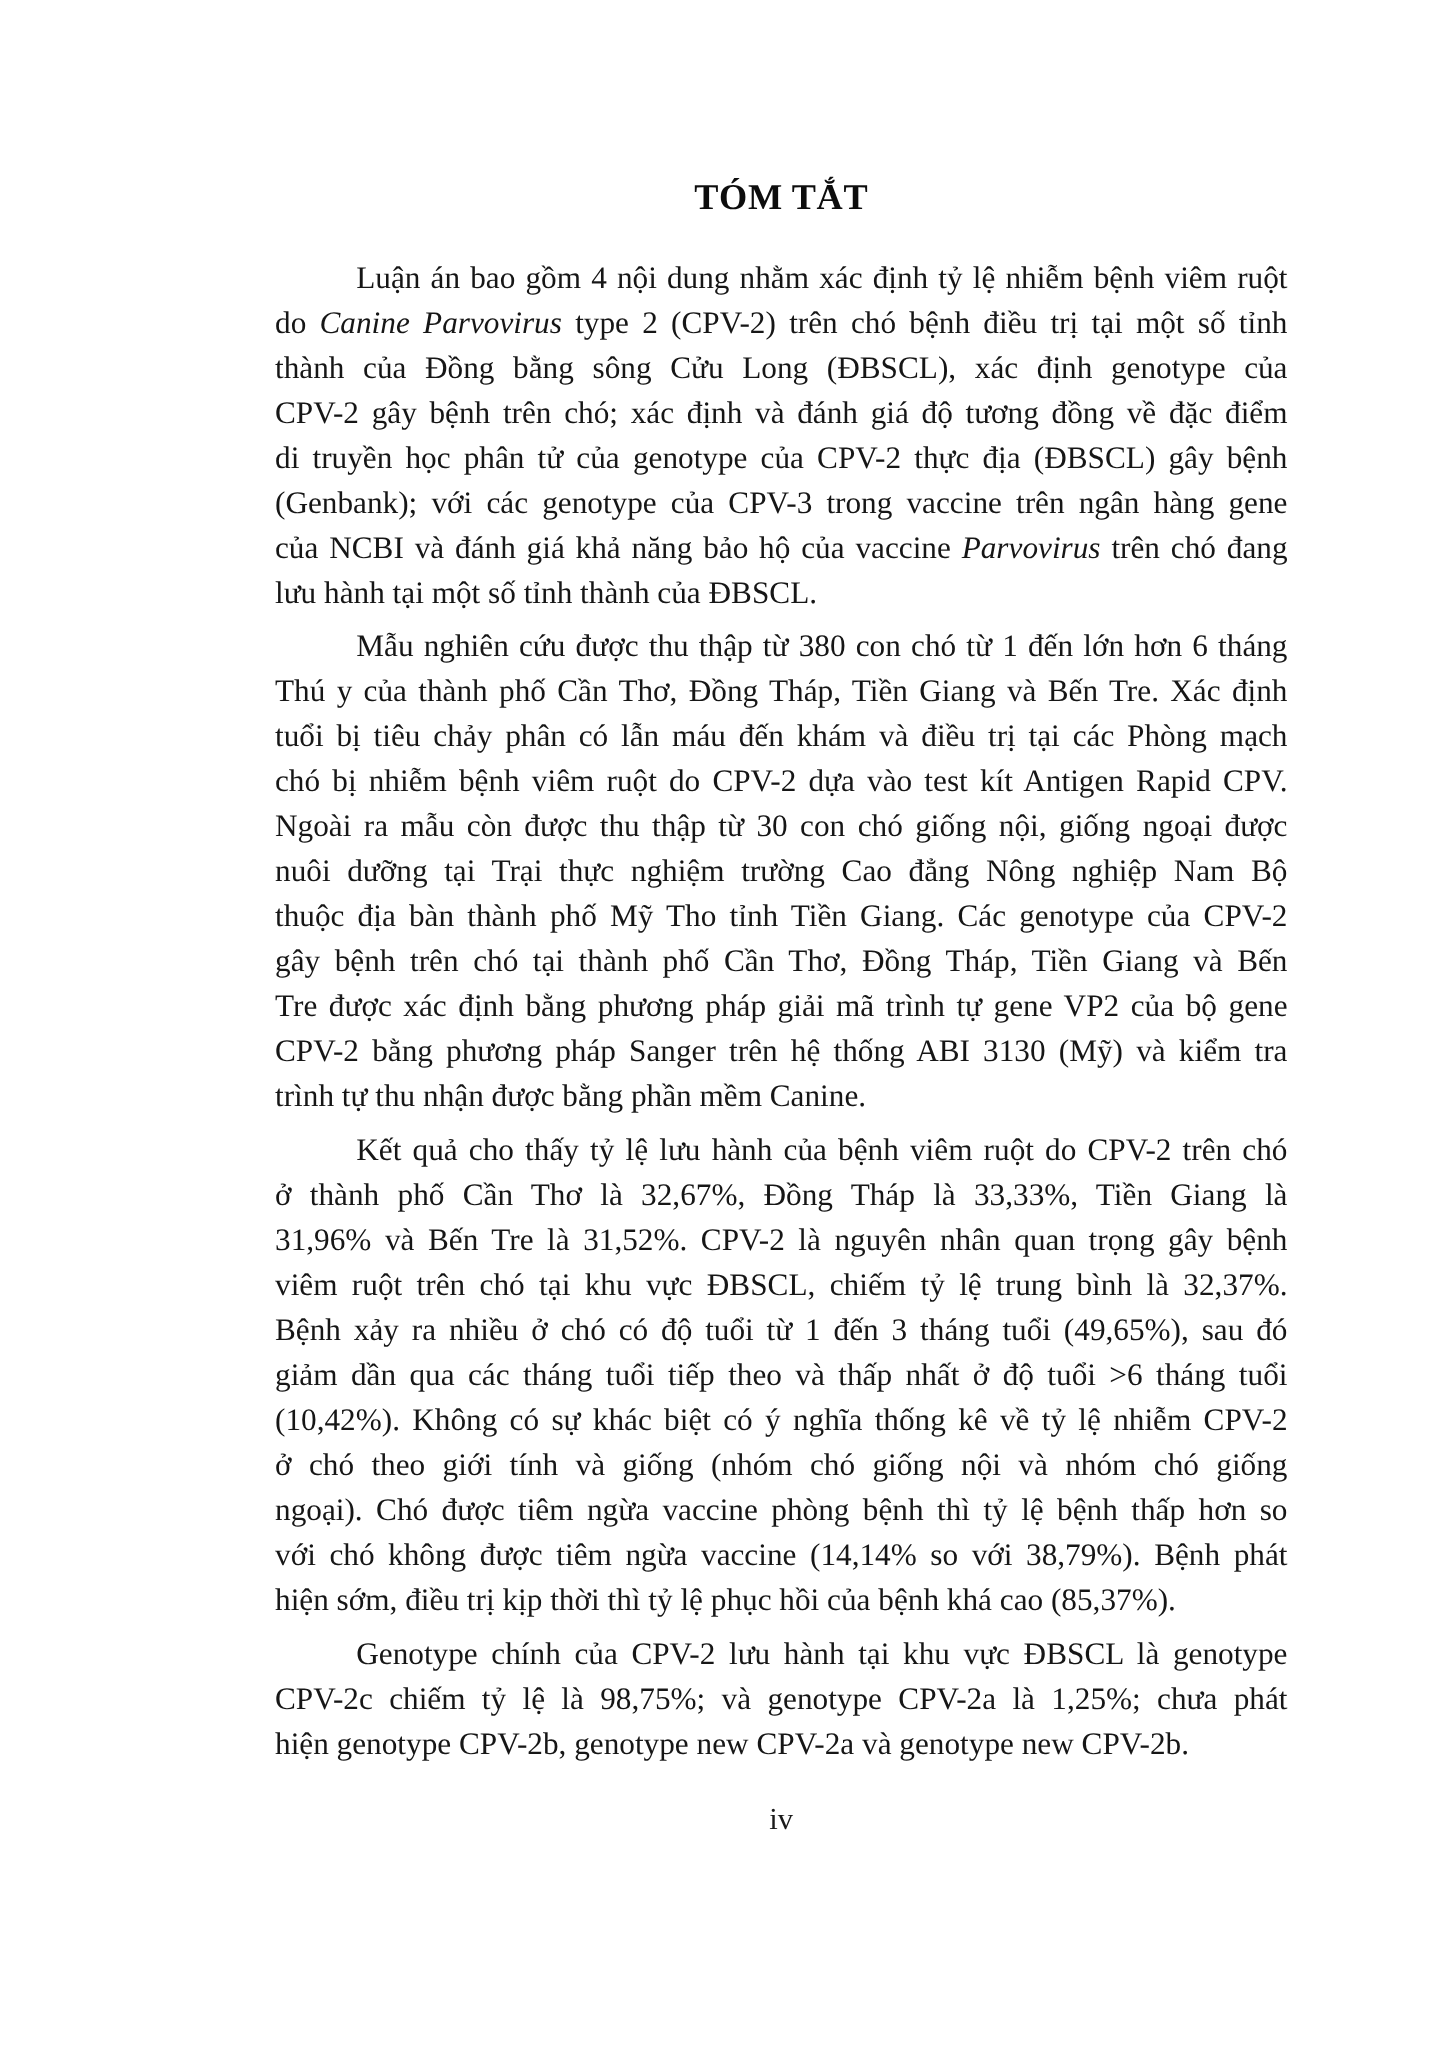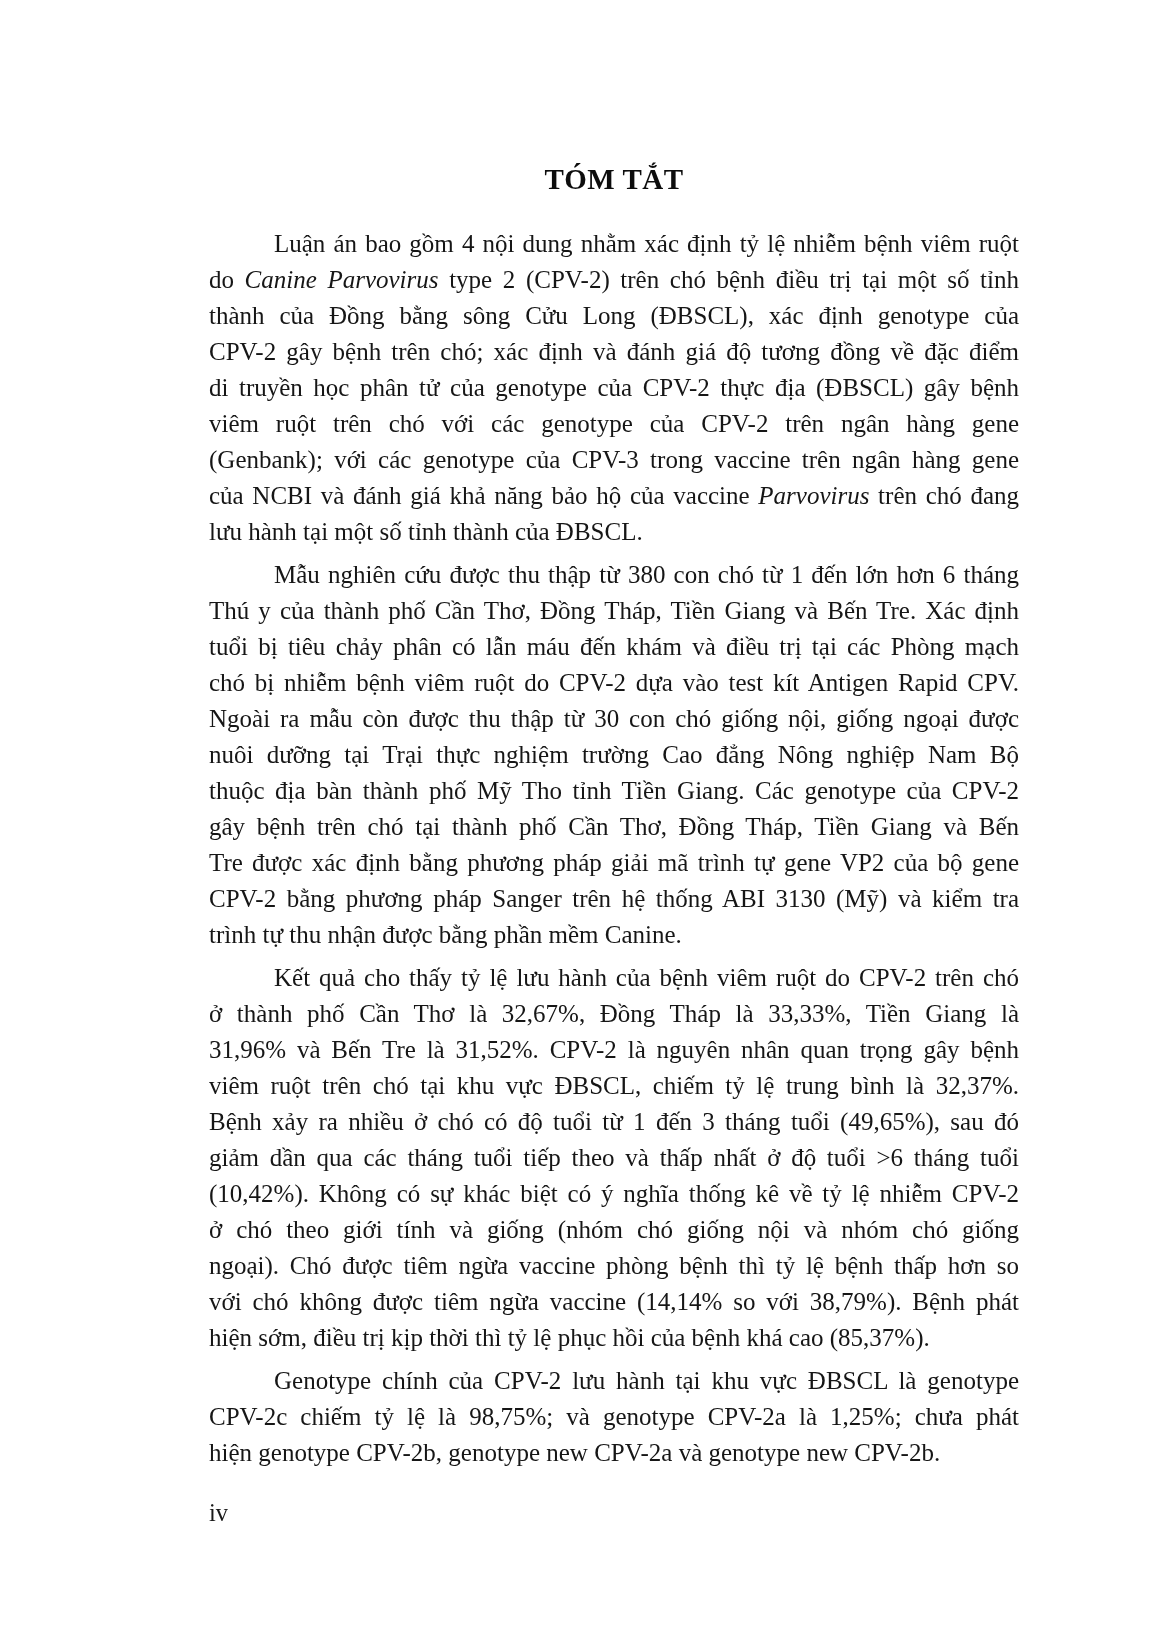--- a/index.html
+++ b/index.html
@@ -11,24 +11,23 @@
     position: relative;
     width: 1158px;
     height: 1637px;
     background: #ffffff;
     color: #161616;
     font-family: "Liberation Serif", "DejaVu Serif", serif;
     overflow: hidden;
   }
   .content {
     position: absolute;
-    left: 209px;
+    left: 220px;
     top: 0;
     width: 810px;
-    margin-top: 21px;
   }
   .doc-title {
     margin-top: 141px;
     height: 34px;
     line-height: 34px;
     text-align: center;
     font-weight: 700;
     font-size: 29px;
     letter-spacing: 0.5px;
     color: #0d0d0d;
@@ -43,39 +42,39 @@
     line-height: 36px;
     text-align: justify;
     text-align-last: justify;
     white-space: normal;
   }
   .line.first { text-indent: 65px; }
   .line.last { text-align-last: left; }
   .italic { font-style: italic; }
   .page-number {
     margin-top: 26px;
+    text-align: center;
     font-size: 24.5px;
     line-height: 32px;
     color: #1a1a1a;
   }
 </style>
 </head>
 <body>
 
 <div class="page">
   <div class="content">
     <div class="doc-title">TÓM TẮT</div>
     <div class="doc-body">
         <div class="paragraph">
           <div class="line first"><span>Luận án bao gồm 4 nội dung nhằm xác định tỷ lệ nhiễm bệnh viêm ruột</span></div>
           <div class="line"><span>do </span><span class="italic">Canine Parvovirus</span><span> type 2 (CPV-2) trên chó bệnh điều trị tại một số tỉnh</span></div>
           <div class="line"><span>thành của Đồng bằng sông Cửu Long (ĐBSCL), xác định genotype của</span></div>
           <div class="line"><span>CPV-2 gây bệnh trên chó; xác định và đánh giá độ tương đồng về đặc điểm</span></div>
           <div class="line"><span>di truyền học phân tử của genotype của CPV-2 thực địa (ĐBSCL) gây bệnh</span></div>
-          <div class="line"><span>viêm ruột trên chó với các genotype của CPV-2 trên ngân hàng gene</span></div>
           <div class="line"><span>(Genbank); với các genotype của CPV-3 trong vaccine trên ngân hàng gene</span></div>
           <div class="line"><span>của NCBI và đánh giá khả năng bảo hộ của vaccine </span><span class="italic">Parvovirus</span><span> trên chó đang</span></div>
           <div class="line last"><span>lưu hành tại một số tỉnh thành của ĐBSCL.</span></div>
         </div>
         <div class="paragraph">
           <div class="line first"><span>Mẫu nghiên cứu được thu thập từ 380 con chó từ 1 đến lớn hơn 6 tháng</span></div>
           <div class="line"><span>Thú y của thành phố Cần Thơ, Đồng Tháp, Tiền Giang và Bến Tre. Xác định</span></div>
           <div class="line"><span>tuổi bị tiêu chảy phân có lẫn máu đến khám và điều trị tại các Phòng mạch</span></div>
           <div class="line"><span>chó bị nhiễm bệnh viêm ruột do CPV-2 dựa vào test kít Antigen Rapid CPV.</span></div>
           <div class="line"><span>Ngoài ra mẫu còn được thu thập từ 30 con chó giống nội, giống ngoại được</span></div>

